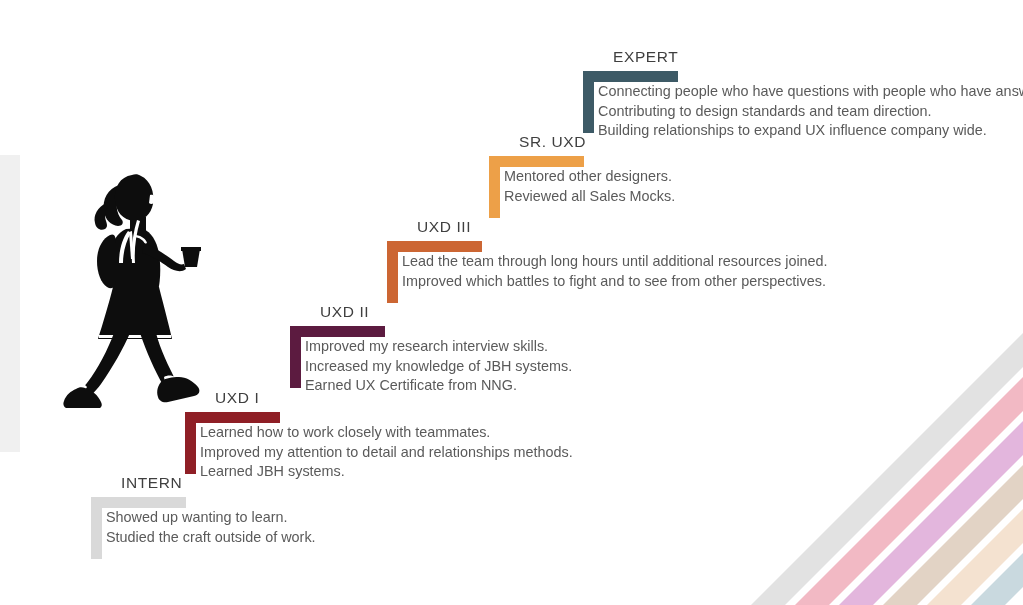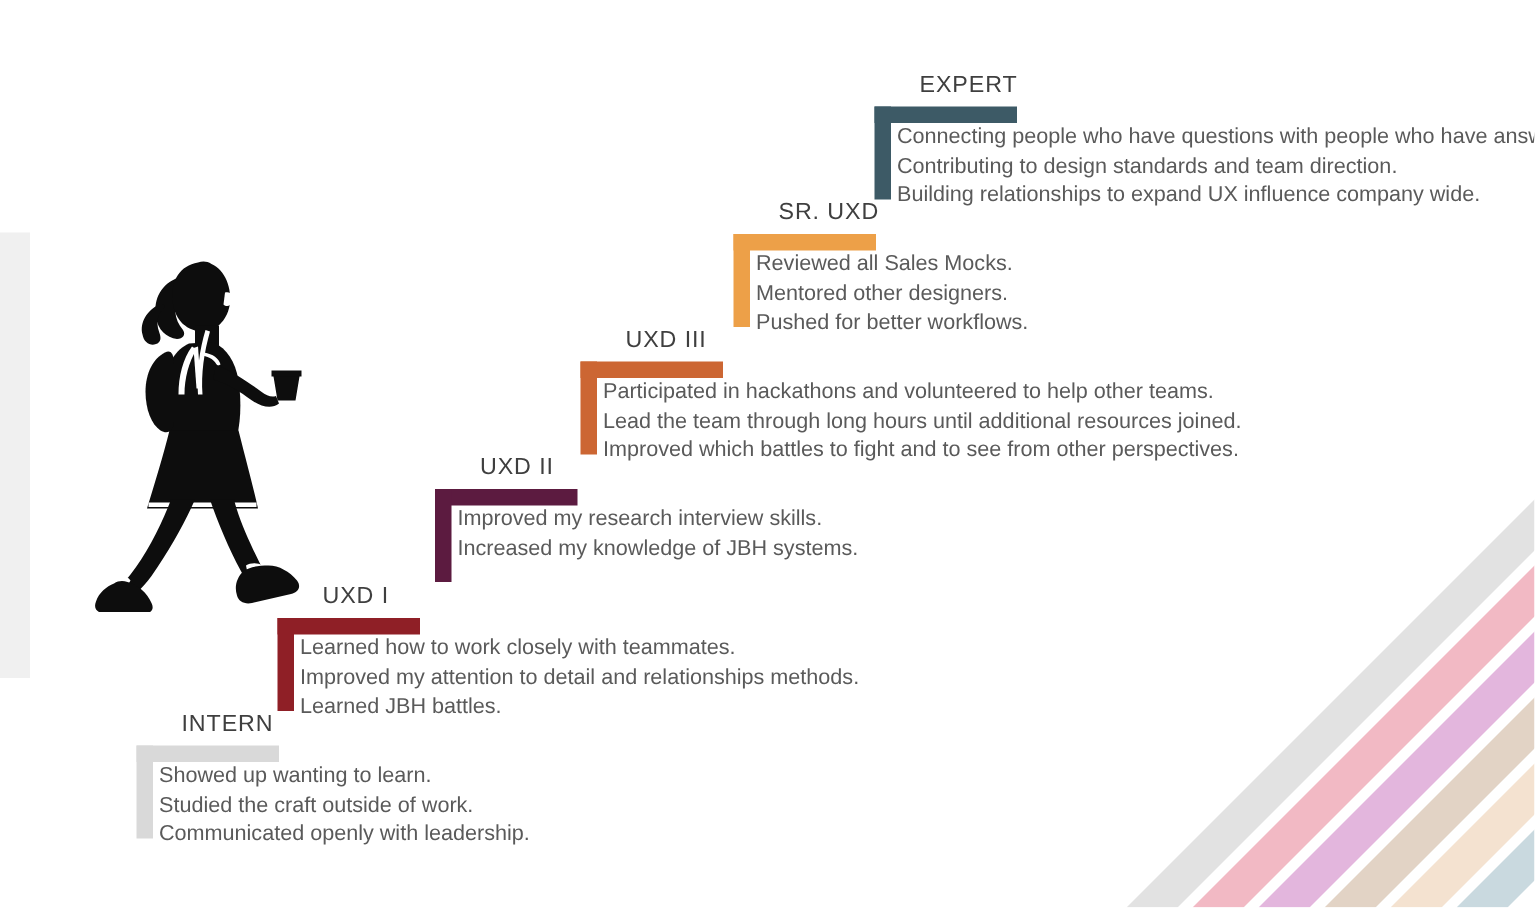--- a/index.html
+++ b/index.html
@@ -164,59 +164,57 @@
           <div>Connecting people who have questions with people who have answers.</div>
           <div>Contributing to design standards and team direction.</div>
           <div>Building relationships to expand UX influence company wide.</div>
         </div>
       </div>
       <div class="step" style="left: 489px; top: 133px;">
         <div class="step-label">SR. UXD</div>
         <div class="bracket-h" style="width: 95px; background: rgb(237, 160, 72);"></div>
         <div class="bracket-v" style="height: 62px; background: rgb(237, 160, 72);"></div>
         <div class="step-lines">
+          <div>Mentored other designers.</div>
           <div>Reviewed all Sales Mocks.</div>
-          <div>Mentored other designers.</div>
-          <div>Pushed for better workflows.</div>
         </div>
       </div>
       <div class="step" style="left: 387px; top: 218px;">
         <div class="step-label">UXD III</div>
         <div class="bracket-h" style="width: 95px; background: rgb(204, 102, 51);"></div>
         <div class="bracket-v" style="height: 62px; background: rgb(204, 102, 51);"></div>
         <div class="step-lines">
-          <div>Participated in hackathons and volunteered to help other teams.</div>
           <div>Lead the team through long hours until additional resources joined.</div>
           <div>Improved which battles to fight and to see from other perspectives.</div>
         </div>
       </div>
       <div class="step" style="left: 290px; top: 303px;">
         <div class="step-label">UXD II</div>
         <div class="bracket-h" style="width: 95px; background: rgb(92, 27, 64);"></div>
         <div class="bracket-v" style="height: 62px; background: rgb(92, 27, 64);"></div>
         <div class="step-lines">
           <div>Improved my research interview skills.</div>
           <div>Increased my knowledge of JBH systems.</div>
+          <div>Earned UX Certificate from NNG.</div>
         </div>
       </div>
       <div class="step" style="left: 185px; top: 389px;">
         <div class="step-label">UXD I</div>
         <div class="bracket-h" style="width: 95px; background: rgb(143, 31, 38);"></div>
         <div class="bracket-v" style="height: 62px; background: rgb(143, 31, 38);"></div>
         <div class="step-lines">
           <div>Learned how to work closely with teammates.</div>
           <div>Improved my attention to detail and relationships methods.</div>
-          <div>Learned JBH battles.</div>
+          <div>Learned JBH systems.</div>
         </div>
       </div>
       <div class="step" style="left: 91px; top: 474px;">
         <div class="step-label">INTERN</div>
         <div class="bracket-h" style="width: 95px; background: rgb(217, 217, 217);"></div>
         <div class="bracket-v" style="height: 62px; background: rgb(217, 217, 217);"></div>
         <div class="step-lines">
           <div>Showed up wanting to learn.</div>
           <div>Studied the craft outside of work.</div>
-          <div>Communicated openly with leadership.</div>
         </div>
       </div>
     </div>
 
 </div>
 
 </body></html>

